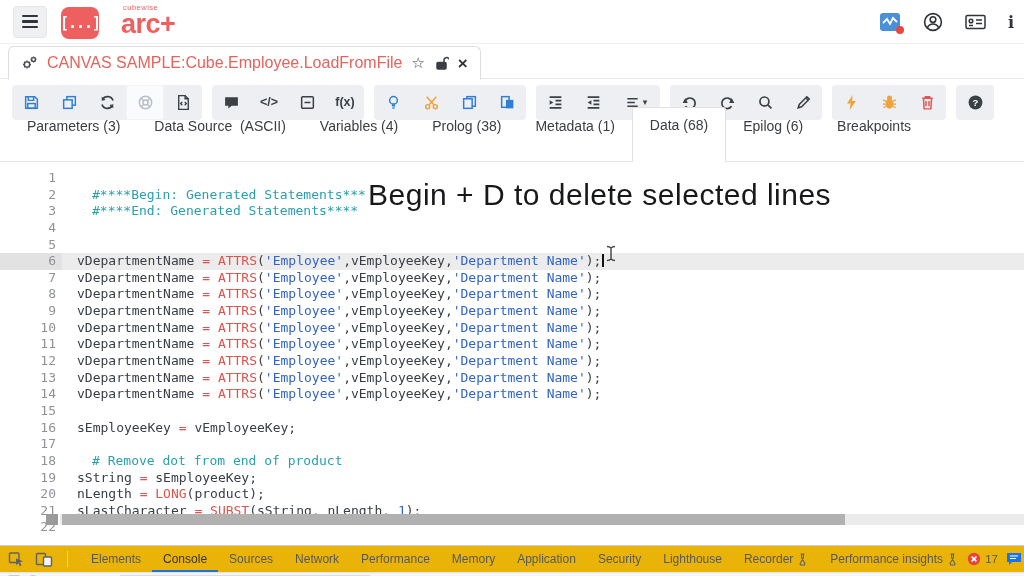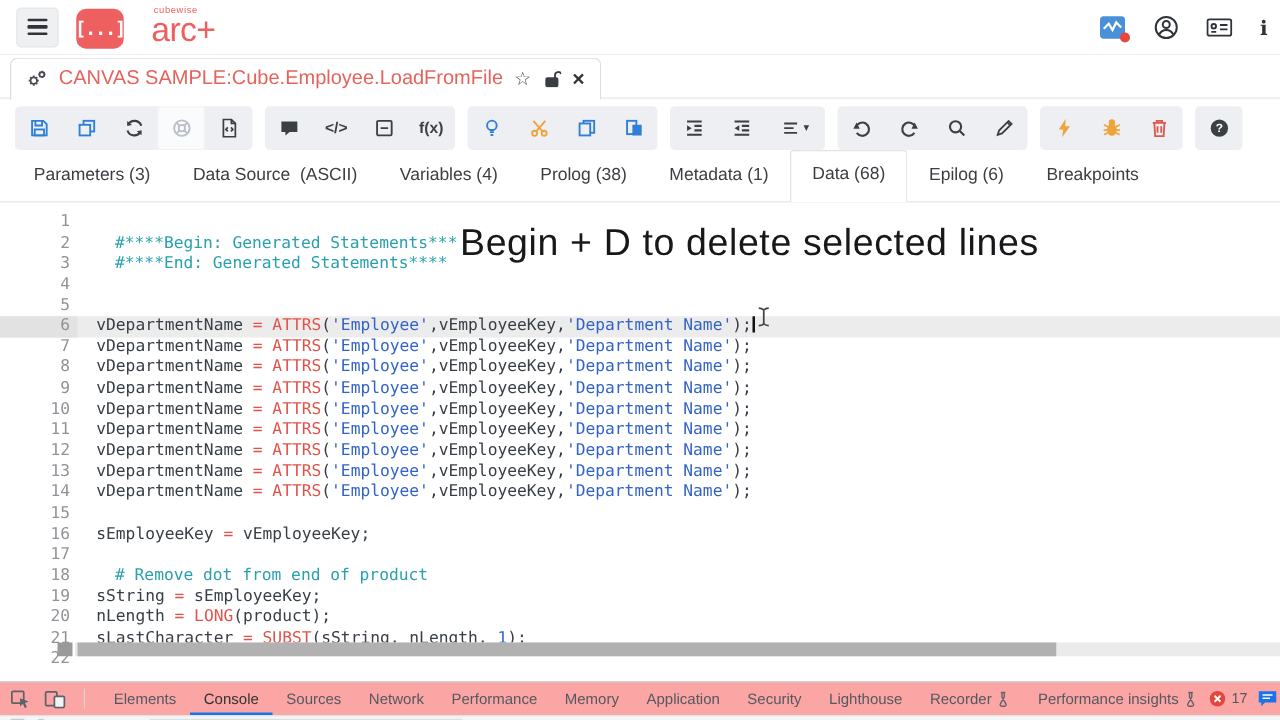--- a/index.html
+++ b/index.html
@@ -12,21 +12,21 @@
     border-bottom:1px solid #f0f0f0; display:flex; align-items:center; }
   .menu-btn { width:34px; height:32px; margin-left:13px; background:#eef0f1; border:1px solid #e3e5e7;
     border-radius:4px; display:flex; flex-direction:column; justify-content:center; align-items:center; gap:3px; cursor:pointer;}
   .menu-btn i { display:block; width:16px; height:2.4px; background:#30343a; border-radius:1px; }
   .logo { display:flex; align-items:flex-end; margin-left:14px; }
   .logo-mark { width:38px; height:32px; background:#ee5f5f; border-radius:8px; color:#fff;
     font-family:"DejaVu Sans Mono", monospace; font-weight:bold; font-size:15px; letter-spacing:-1px;
     display:flex; align-items:center; justify-content:center; }
   .logo-text { margin-left:22px; line-height:1; padding-bottom:1px;}
   .logo-sub { font-size:7.5px; color:#ee6060; letter-spacing:.5px; display:block; margin-left:2px;}
-  .logo-brand { font-size:27px; font-weight:normal; color:#ee5f5f; letter-spacing:-.5px; }
+  .logo-brand { font-size:27px; font-weight:bold; color:#ee5f5f; letter-spacing:-.5px; }
   .top-icons { position:absolute; right:10px; top:0; height:44px; display:flex; align-items:center; gap:22px; }
   .tool-ic { position:relative; cursor:pointer; display:flex; align-items:center; justify-content:center; }
   .reddot { position:absolute; right:-3px; bottom:-2px; width:8px; height:8px; background:#e8473d; border-radius:50%; }
   .info-i { font-family:"DejaVu Serif", serif; font-weight:bold; font-size:16px; color:#2f3338; }
 
   
   .tabstrip { position:absolute; left:0; top:44px; width:1024px; height:35px; background:#fff; }
   .tabstrip .underline { position:absolute; left:0; bottom:0; width:1024px; height:1px; background:#e7e7e7; }
   .doc-tab { position:absolute; left:8px; top:2px; height:34px; background:#fff; border:1px solid #ddd;
     border-bottom:1px solid #fff; border-radius:6px 6px 0 0; display:flex; align-items:center;
@@ -44,21 +44,21 @@
   .tbtn.selected { background:#fafbfc; box-shadow:0 0 0 1px #f2f3f5 inset; }
   .tbtn svg { display:block; }
   .blue { color:#2e7fd6; } .dark { color:#3b4045; } .orange { color:#f0a23b; }
   .redc { color:#e0564e; } .muted { color:#b9bfc5; }
   .txt-ic { font-size:12.5px; font-weight:bold; color:#3b4045; font-family:"Liberation Sans",sans-serif;}
   .caret-dn { font-size:9px; color:#3b4045; margin-left:3px; }
 
   
   .sectiontabs { position:absolute; left:0; top:124px; width:1024px; height:38px; background:#fff;
     display:flex; align-items:flex-end; padding-left:10px; border-bottom:1px solid #e5e5e5; }
-  .stab { font-size:14px; color:#3a3d42; padding:9px 17px 15px; cursor:pointer; white-space:pre; position:relative; top:1px;}
+  .stab { font-size:14px; color:#3a3d42; padding:9px 17px 28px; cursor:pointer; white-space:pre; position:relative; top:1px;}
   .stab.active { background:#fff; border:1px solid #e2e2e2; border-bottom:1px solid #fff; border-radius:3px 3px 0 0; }
 
   
   .editor { position:absolute; left:0; top:163px; width:1024px; height:369px; background:#fff; overflow:hidden;
     font-family:"DejaVu Sans Mono", monospace; font-size:13px; cursor:text;}
   .ed-inner { padding-top:7px; }
   .cl { display:flex; height:16.65px; line-height:16.65px; white-space:pre; }
   .cl.active { background:#ececec; }
   .gut { width:62px; text-align:right; padding-right:6px; color:#8f9398; flex:0 0 62px; }
   .cl.active .gut { background:#e2e2e2; }
@@ -69,21 +69,21 @@
   .overlay-hint { position:absolute; left:368px; top:178px; font-size:30px; color:#17181a;
     font-family:"Liberation Sans", sans-serif; letter-spacing:.5px; white-space:nowrap; }
   .ibeam { position:absolute; left:605px; top:245px; }
 
   
   .hscroll { position:absolute; left:60px; top:514px; width:964px; height:11px; background:#ebebeb; cursor:pointer;}
   .hthumb { position:absolute; left:2px; top:0; width:783px; height:11px; background:#b1b1b1; cursor:grab;}
   .hsq { position:absolute; left:46px; top:514px; width:12px; height:11px; background:#9a9a9a; }
 
   
-  .devtools { position:absolute; left:0; top:545px; width:1024px; height:31px; background:#fca5a5;
+  .devtools { position:absolute; left:0; top:545px; width:1024px; height:31px; background:#eab308;
     border-top:1px solid #cfcfcf; }
   .dtrow { position:relative; height:26px; display:flex; align-items:center; }
   .dt-icons { display:flex; align-items:center; gap:10px; padding:0 8px 0 8px; }
   .dt-sep { width:1px; height:16px; background:#d4d6d8; margin:0 4px; }
   .dtab { font-size:12px; color:#55595f; padding:0 11px; height:26px; display:flex; align-items:center; gap:4px;
     cursor:pointer; white-space:nowrap; }
   .dtab.active { color:#333; box-shadow:inset 0 -2px 0 #1a73e8; }
   .dt-right { position:absolute; right:0; top:0; height:26px; display:flex; align-items:center; gap:8px; padding-right:2px;}
   .err-badge { display:flex; align-items:center; gap:4px; cursor:pointer;}
   .err-count { font-size:11.5px; color:#55595f; }

